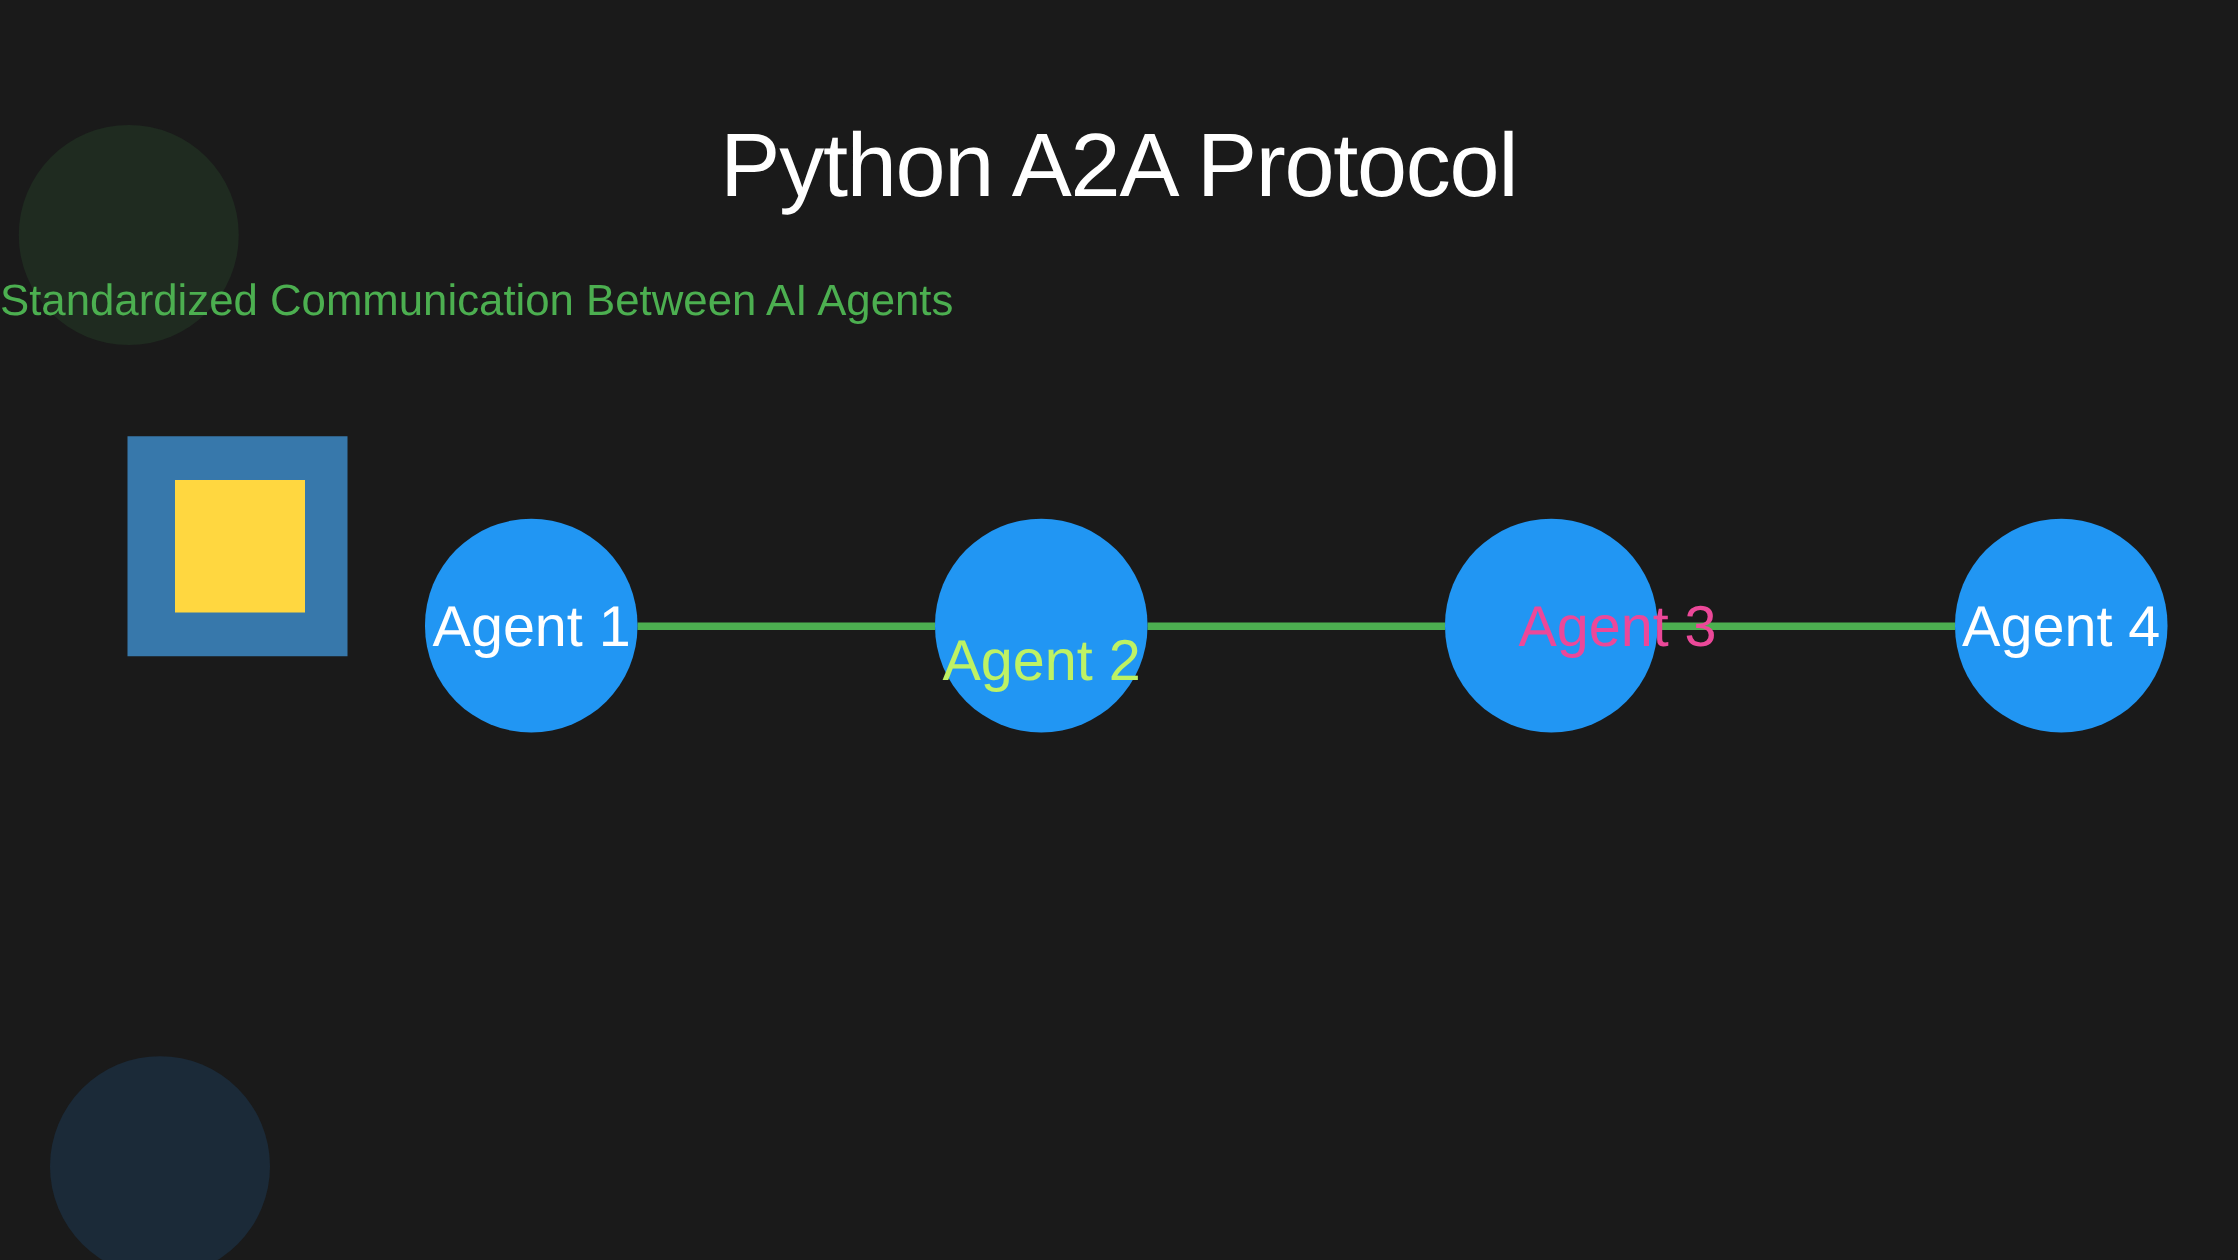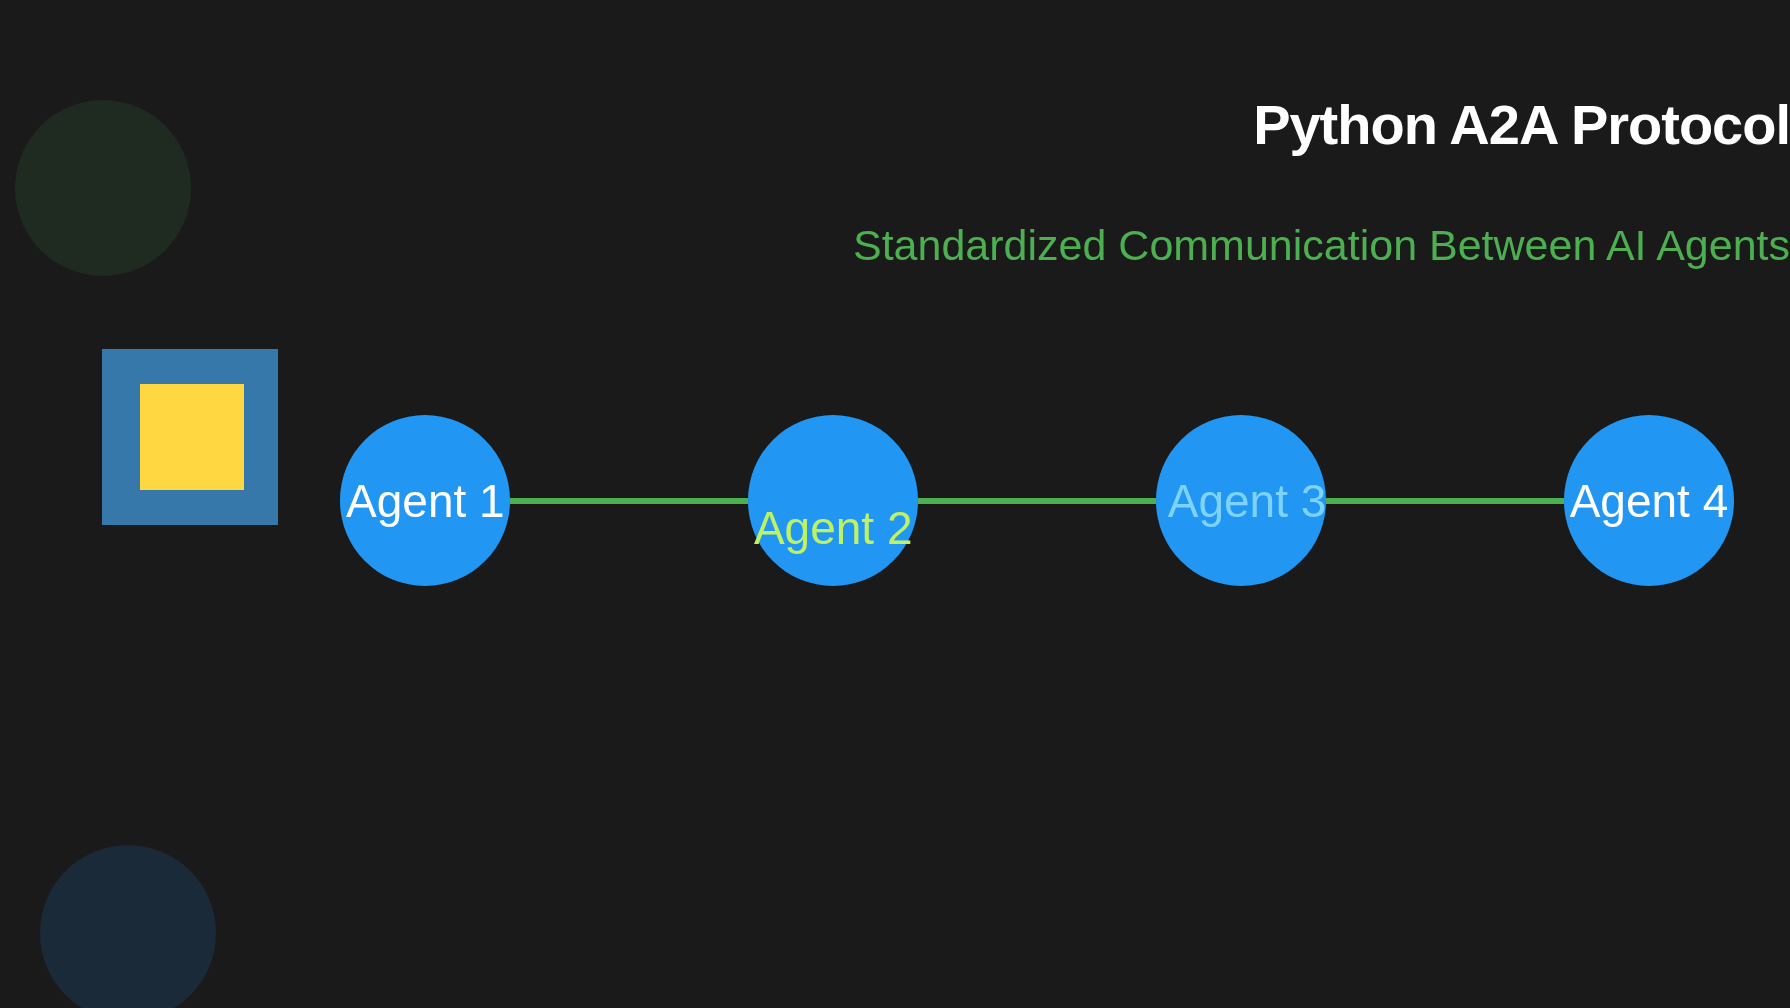--- a/index.html
+++ b/index.html
@@ -40,36 +40,36 @@
     height: 176px;
     background: #1b2a38;
   }
 
   
   #title {
     position: absolute;
     left: 0;
     right: 0;
     top: 96px;
-    text-align: right;
+    text-align: center;
     color: #ffffff;
-    font-size: 56px;
-    font-weight: bold;
+    font-size: 72px;
+    font-weight: normal;
     letter-spacing: -1px;
     line-height: 1.05;
     white-space: nowrap;
   }
   #subtitle {
     position: absolute;
     left: 0;
     right: 0;
     top: 222px;
-    text-align: right;
+    text-align: left;
     color: #4caf50;
-    font-size: 43px;
+    font-size: 35px;
     font-weight: normal;
     line-height: 1.1;
     white-space: nowrap;
   }
 
   
   #icon-square-outer {
     position: absolute;
     left: 102px;
     top: 349px;
@@ -145,18 +145,18 @@
     <div class="link-line" id="link-2-3" style="left: 918.307px; width: 237.734px; top: 497.548px; background: rgb(76, 175, 80);"></div>
     <div class="link-line" id="link-3-4" style="left: 1326.18px; width: 237.734px; top: 497.548px; background: rgb(76, 175, 80);"></div>
 
     <div class="agent-node" id="node-agent-1" style="width: 170.143px; height: 170.143px; left: 340.286px; top: 415.476px; background: rgb(33, 150, 243);"></div>
     <div class="agent-node" id="node-agent-2" style="width: 170.143px; height: 170.143px; left: 748.164px; top: 415.476px; background: rgb(33, 150, 243);"></div>
     <div class="agent-node" id="node-agent-3" style="width: 170.143px; height: 170.143px; left: 1156.04px; top: 415.476px; background: rgb(33, 150, 243);"></div>
     <div class="agent-node" id="node-agent-4" style="width: 170.143px; height: 170.143px; left: 1563.92px; top: 415.476px; background: rgb(33, 150, 243);"></div>
 
     <div class="agent-label" id="label-agent-1" style="left: 425.358px; top: 500.548px; color: rgb(255, 255, 255);">Agent 1</div>
     <div class="agent-label" id="label-agent-2" style="left: 833.236px; top: 528px; color: #bef264;">Agent 2</div>
-    <div class="agent-label" id="label-agent-3" style="left: 1247px; top: 500.548px; color: #7dd3fc;">Agent 3</div>
+    <div class="agent-label" id="label-agent-3" style="left: 1294px; top: 500.548px; color: #ec4899;">Agent 3</div>
     <div class="agent-label" id="label-agent-4" style="left: 1648.99px; top: 500.548px; color: rgb(255, 255, 255);">Agent 4</div>
 
   </div>
 
 </div>
 
 </body></html>

